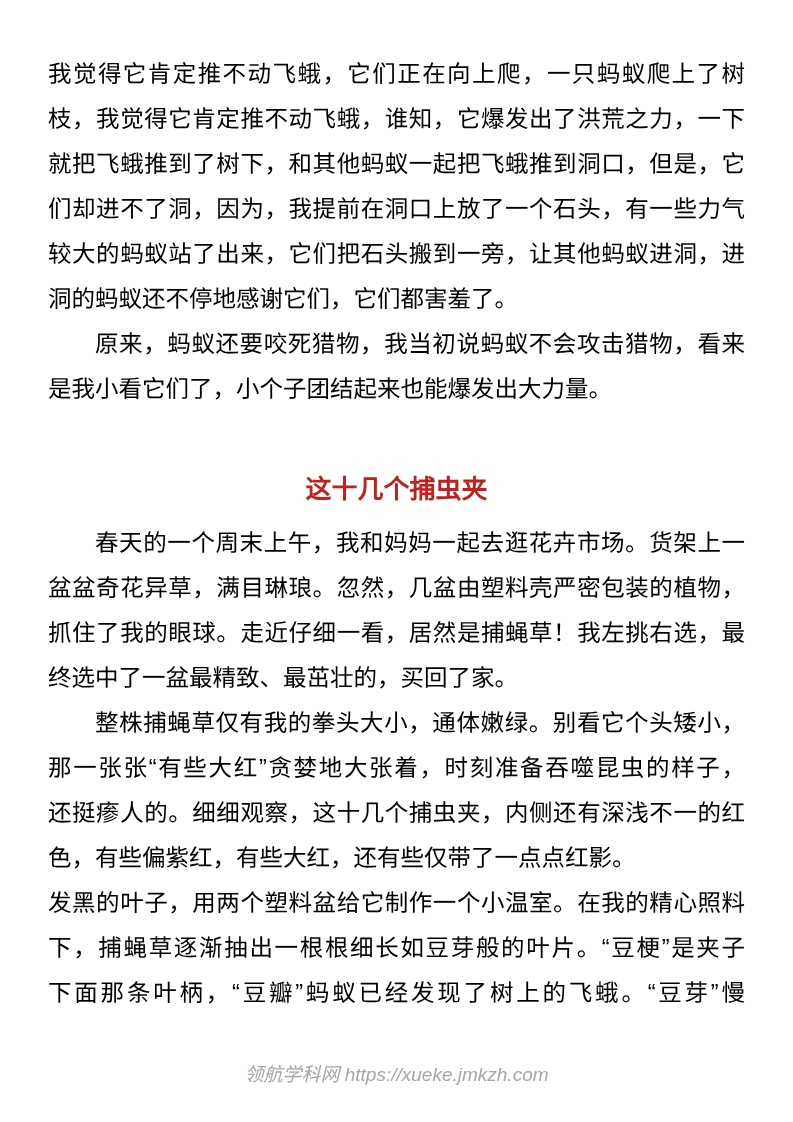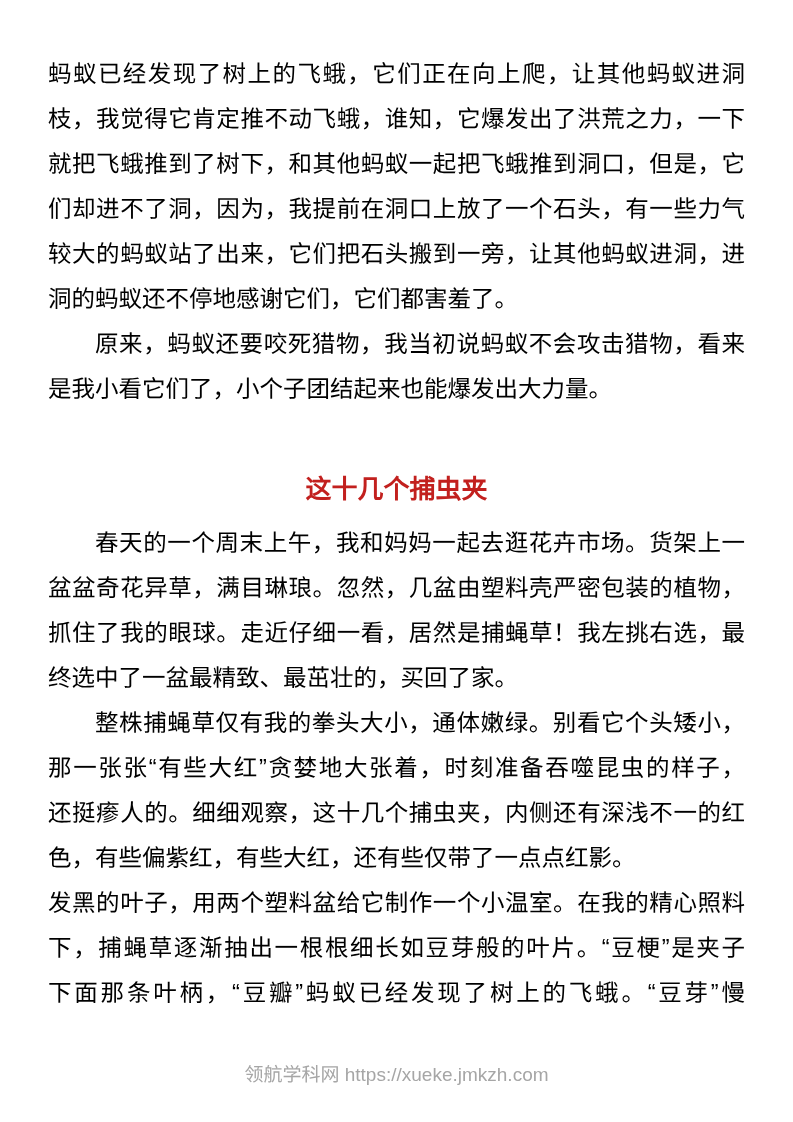--- a/index.html
+++ b/index.html
@@ -53,30 +53,31 @@
   .watermark {
     position: absolute;
     left: 0;
     right: 0;
     top: 1062px;
     text-align: center;
     font-size: 19px;
     line-height: 26px;
     color: var(--color-watermark);
     font-weight: normal;
+    font-style: italic;
   }
 </style>
 </head>
 <body>
 
 <div class="page">
   <div class="doc-body">
 
     <div class="para">
-      <div class="line">蚂蚁已经发现了树上的飞蛾，它们正在向上爬，让其他蚂蚁进洞</div>
+      <div class="line">我觉得它肯定推不动飞蛾，它们正在向上爬，一只蚂蚁爬上了树</div>
       <div class="line">枝，我觉得它肯定推不动飞蛾，谁知，它爆发出了洪荒之力，一下</div>
       <div class="line">就把飞蛾推到了树下，和其他蚂蚁一起把飞蛾推到洞口，但是，它</div>
       <div class="line">们却进不了洞，因为，我提前在洞口上放了一个石头，有一些力气</div>
       <div class="line">较大的蚂蚁站了出来，它们把石头搬到一旁，让其他蚂蚁进洞，进</div>
       <div class="line end">洞的蚂蚁还不停地感谢它们，它们都害羞了。</div>
     </div>
 
     <div class="para">
       <div class="line ind">原来，蚂蚁还要咬死猎物，我当初说蚂蚁不会攻击猎物，看来</div>
       <div class="line end">是我小看它们了，小个子团结起来也能爆发出大力量。</div>

